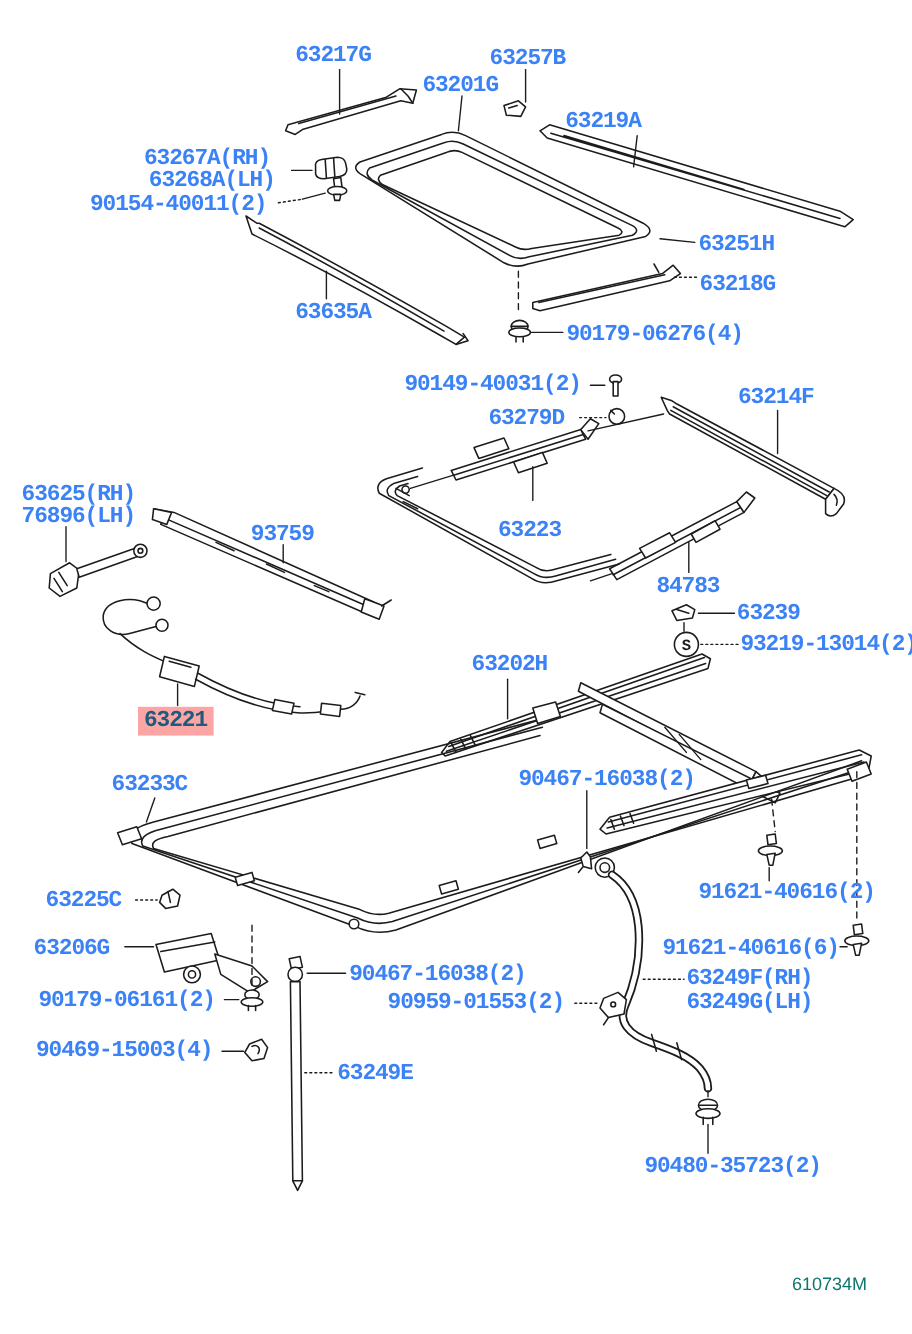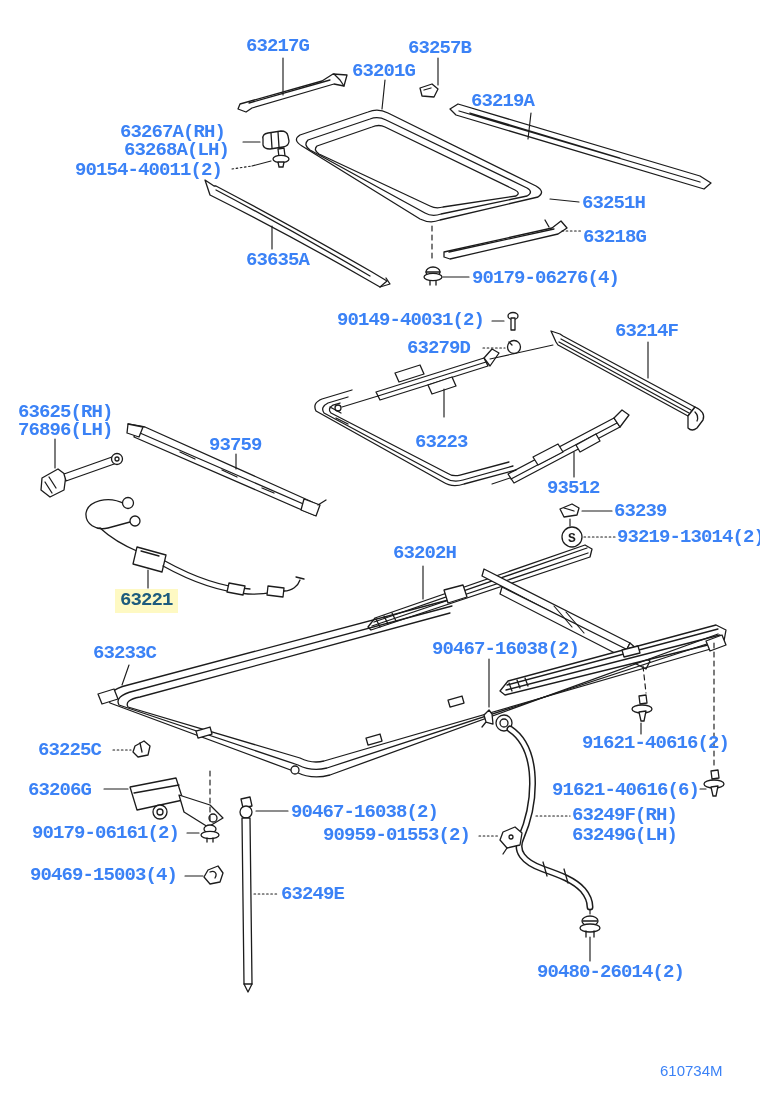--- a/index.html
+++ b/index.html
@@ -8,21 +8,21 @@
   svg.art{position:absolute;left:0;top:0;}
   svg.art *{stroke:#1c1c1c;fill:none;stroke-width:1.3;stroke-linecap:round;stroke-linejoin:round;}
   svg.art .fw{fill:#ffffff;}
   svg.art .ldr{stroke-width:1.15;}
   svg.art .dash{stroke-dasharray:5 4;}
   svg.art .dot{stroke-dasharray:1.6 2.6;}
   svg.art text{stroke:none;fill:#1c1c1c;font:700 13px "Liberation Mono",monospace;}
   .lbl{position:absolute;font:700 19px/1 "Liberation Mono",monospace;letter-spacing:-0.9px;
        color:#3b82f6;white-space:nowrap;}
   .lbl.hl{padding:2px 5px 3px 5px;margin:-2px -5px -3px -5px;}
-  .dwgnum{position:absolute;font:400 15px "Liberation Sans",sans-serif;color:#3b82f6;}
+  .dwgnum{position:absolute;font:400 15px "Liberation Sans",sans-serif;color:#0f766e;}
 </style>
 </head>
 <body>
 
 <div class="stage">
 
 <svg class="art" width="760" height="1112" viewBox="0 0 760 1112">
 
   <g>
     <path class="fw" d="M240,104 L322,81 L333,74 L347,75 L344,86 L334,84 L252,108 L246,112 L238,109 Z"></path>
@@ -312,36 +312,36 @@
   <div class="lbl" style="left:583px;top:228px">63218G</div>
   <div class="lbl" style="left:246px;top:251px">63635A</div>
   <div class="lbl" style="left:472px;top:269px">90179-06276(4)</div>
   <div class="lbl" style="left:337px;top:311px">90149-40031(2)</div>
   <div class="lbl" style="left:615px;top:322px">63214F</div>
   <div class="lbl" style="left:407px;top:339px">63279D</div>
   <div class="lbl" style="left:18px;top:403px">63625(RH)</div>
   <div class="lbl" style="left:18px;top:421px">76896(LH)</div>
   <div class="lbl" style="left:209px;top:436px">93759</div>
   <div class="lbl" style="left:415px;top:433px">63223</div>
-  <div class="lbl" style="left:547px;top:479px">93512</div>
+  <div class="lbl" style="left:547px;top:479px">84783</div>
   <div class="lbl" style="left:614px;top:502px">63239</div>
   <div class="lbl" style="left:617px;top:528px">93219-13014(2)</div>
   <div class="lbl" style="left:393px;top:544px">63202H</div>
-  <div class="lbl hl" style="left: 120px; top: 591px; background: #fef9c3; color: rgb(29, 91, 125);">63221</div>
+  <div class="lbl hl" style="left: 120px; top: 591px; background: #fca5a5; color: rgb(29, 91, 125);">63221</div>
   <div class="lbl" style="left:93px;top:644px">63233C</div>
   <div class="lbl" style="left:432px;top:640px">90467-16038(2)</div>
   <div class="lbl" style="left:38px;top:741px">63225C</div>
   <div class="lbl" style="left:582px;top:734px">91621-40616(2)</div>
   <div class="lbl" style="left:28px;top:781px">63206G</div>
   <div class="lbl" style="left:552px;top:781px">91621-40616(6)</div>
   <div class="lbl" style="left:572px;top:806px">63249F(RH)</div>
   <div class="lbl" style="left:572px;top:826px">63249G(LH)</div>
   <div class="lbl" style="left:32px;top:824px">90179-06161(2)</div>
   <div class="lbl" style="left:291px;top:803px">90467-16038(2)</div>
   <div class="lbl" style="left:323px;top:826px">90959-01553(2)</div>
   <div class="lbl" style="left:30px;top:866px">90469-15003(4)</div>
   <div class="lbl" style="left:281px;top:885px">63249E</div>
-  <div class="lbl" style="left:537px;top:963px">90480-26014(2)</div>
+  <div class="lbl" style="left:537px;top:963px">90480-35723(2)</div>
 </div>
 
 <div class="dwgnum" style="left:660px;top:1062px">610734M</div>
 
 </div>
 
 </body></html>

